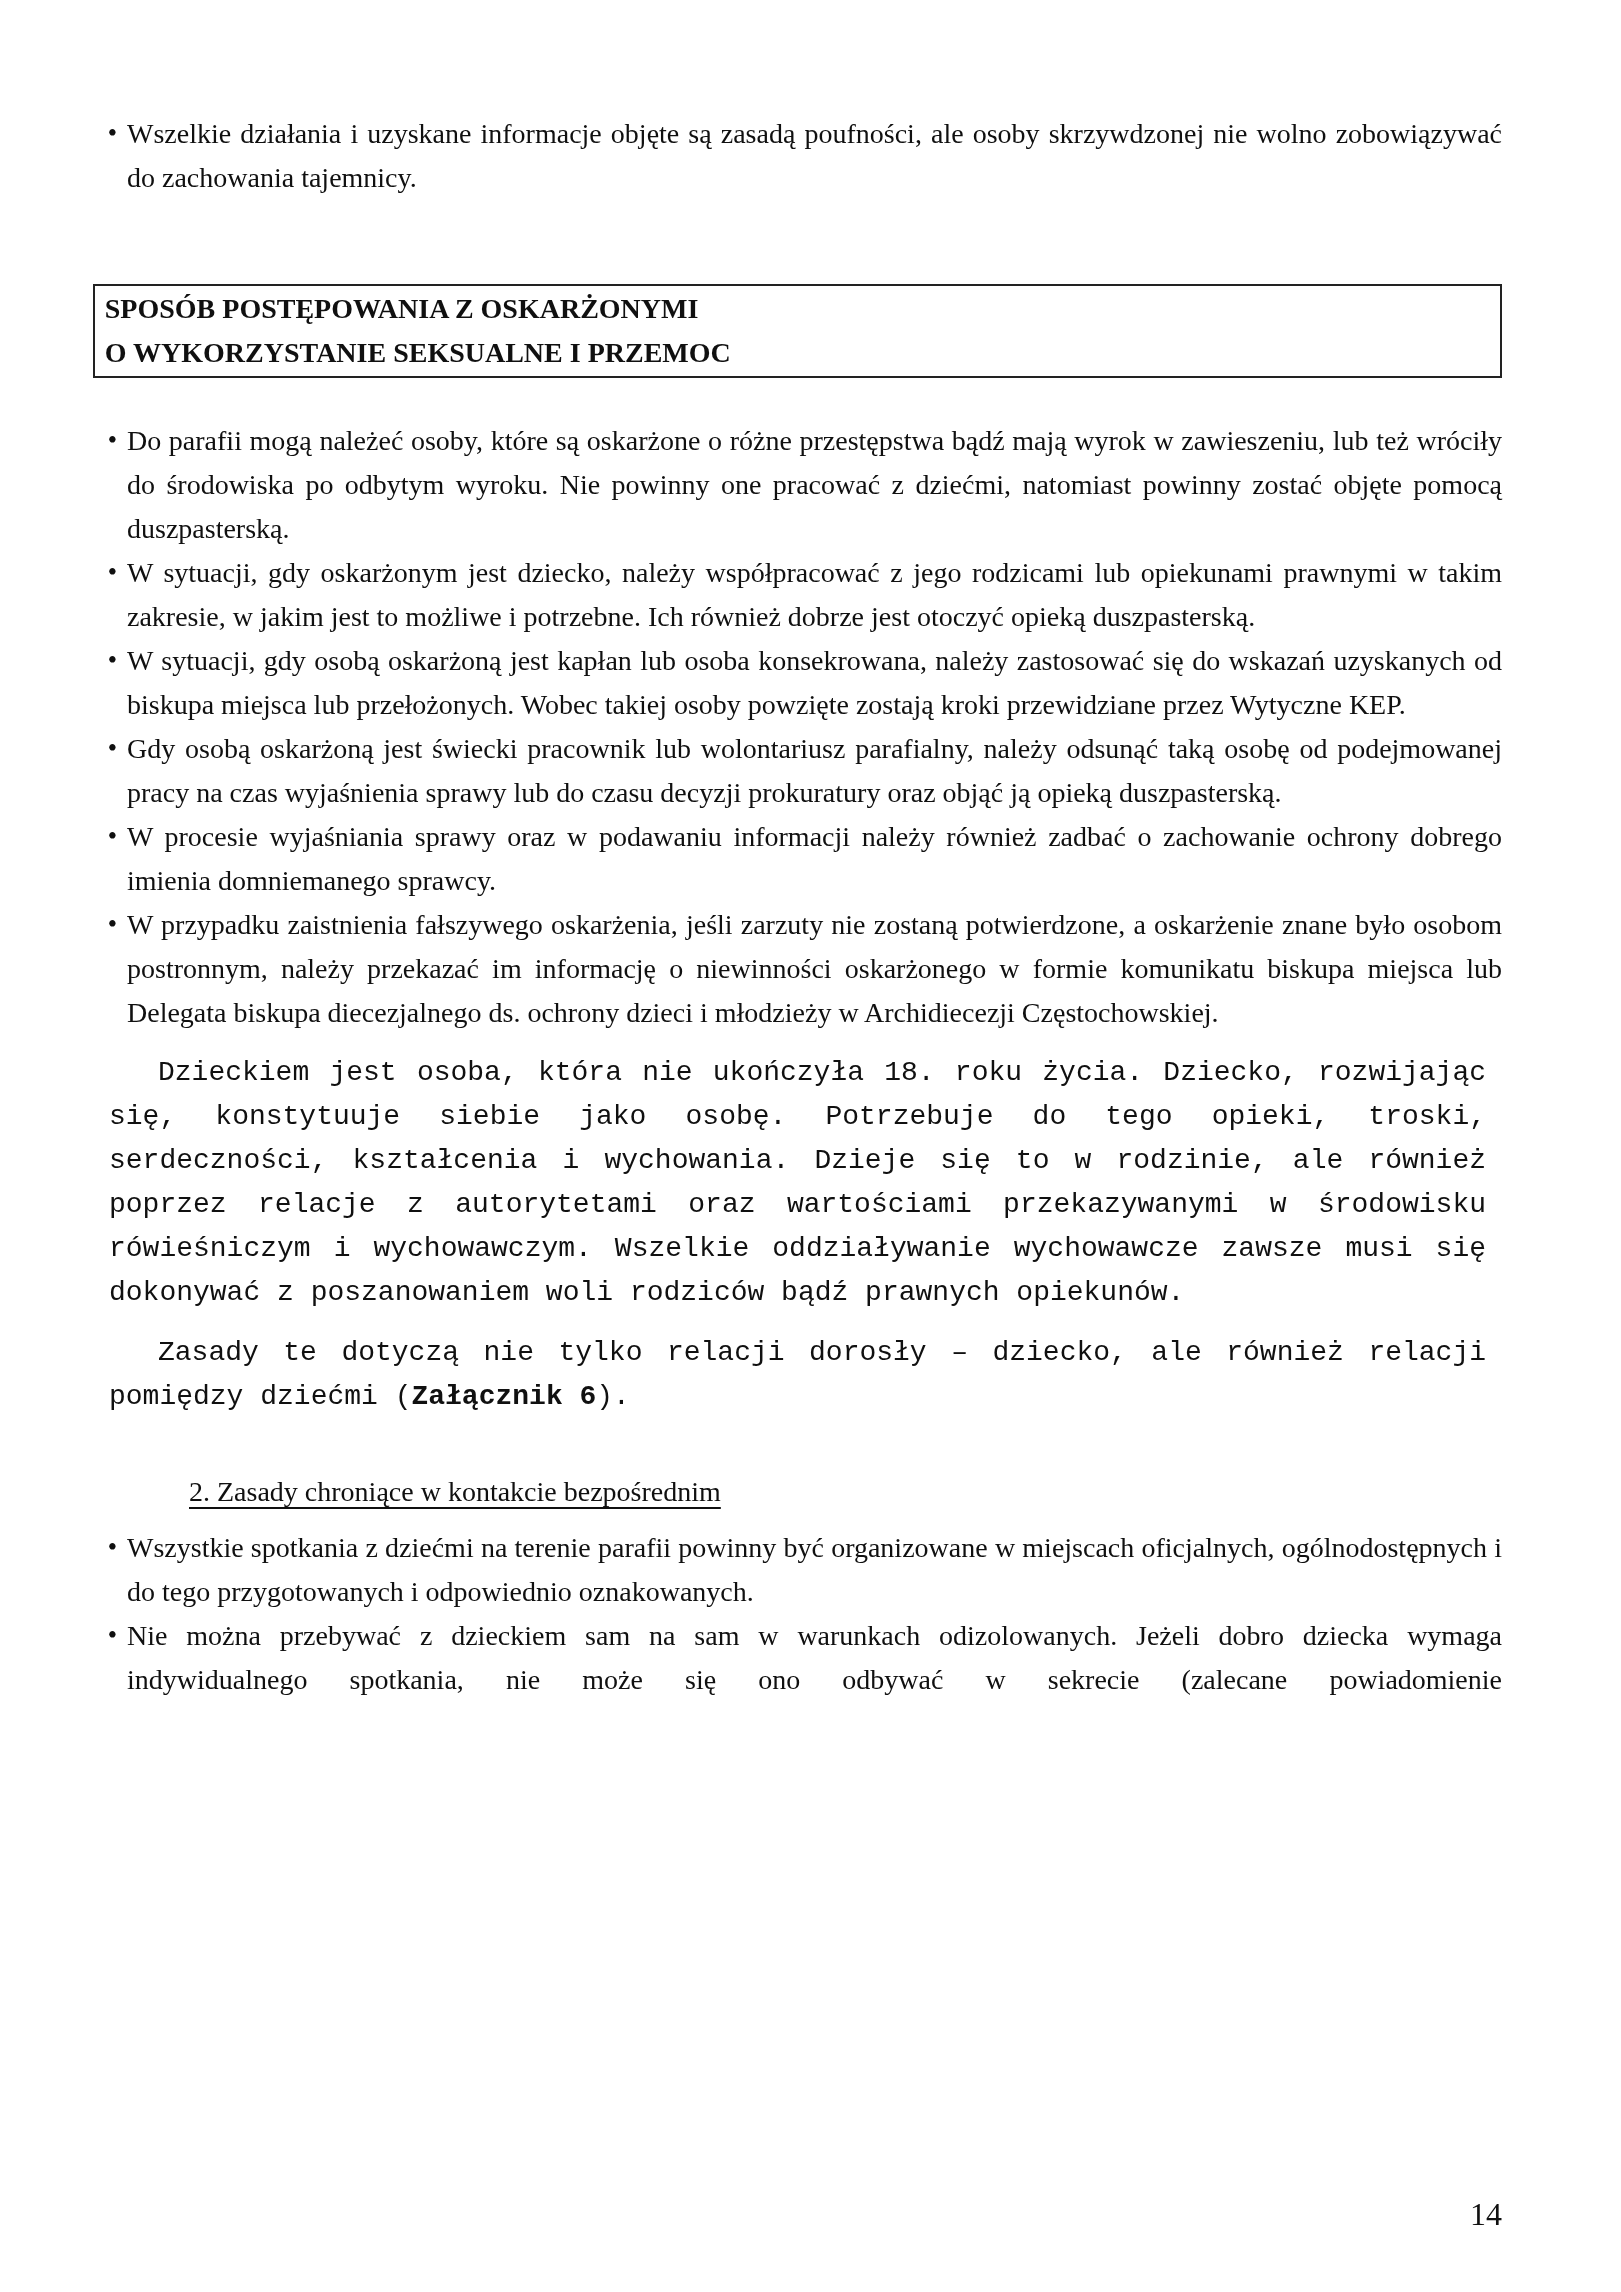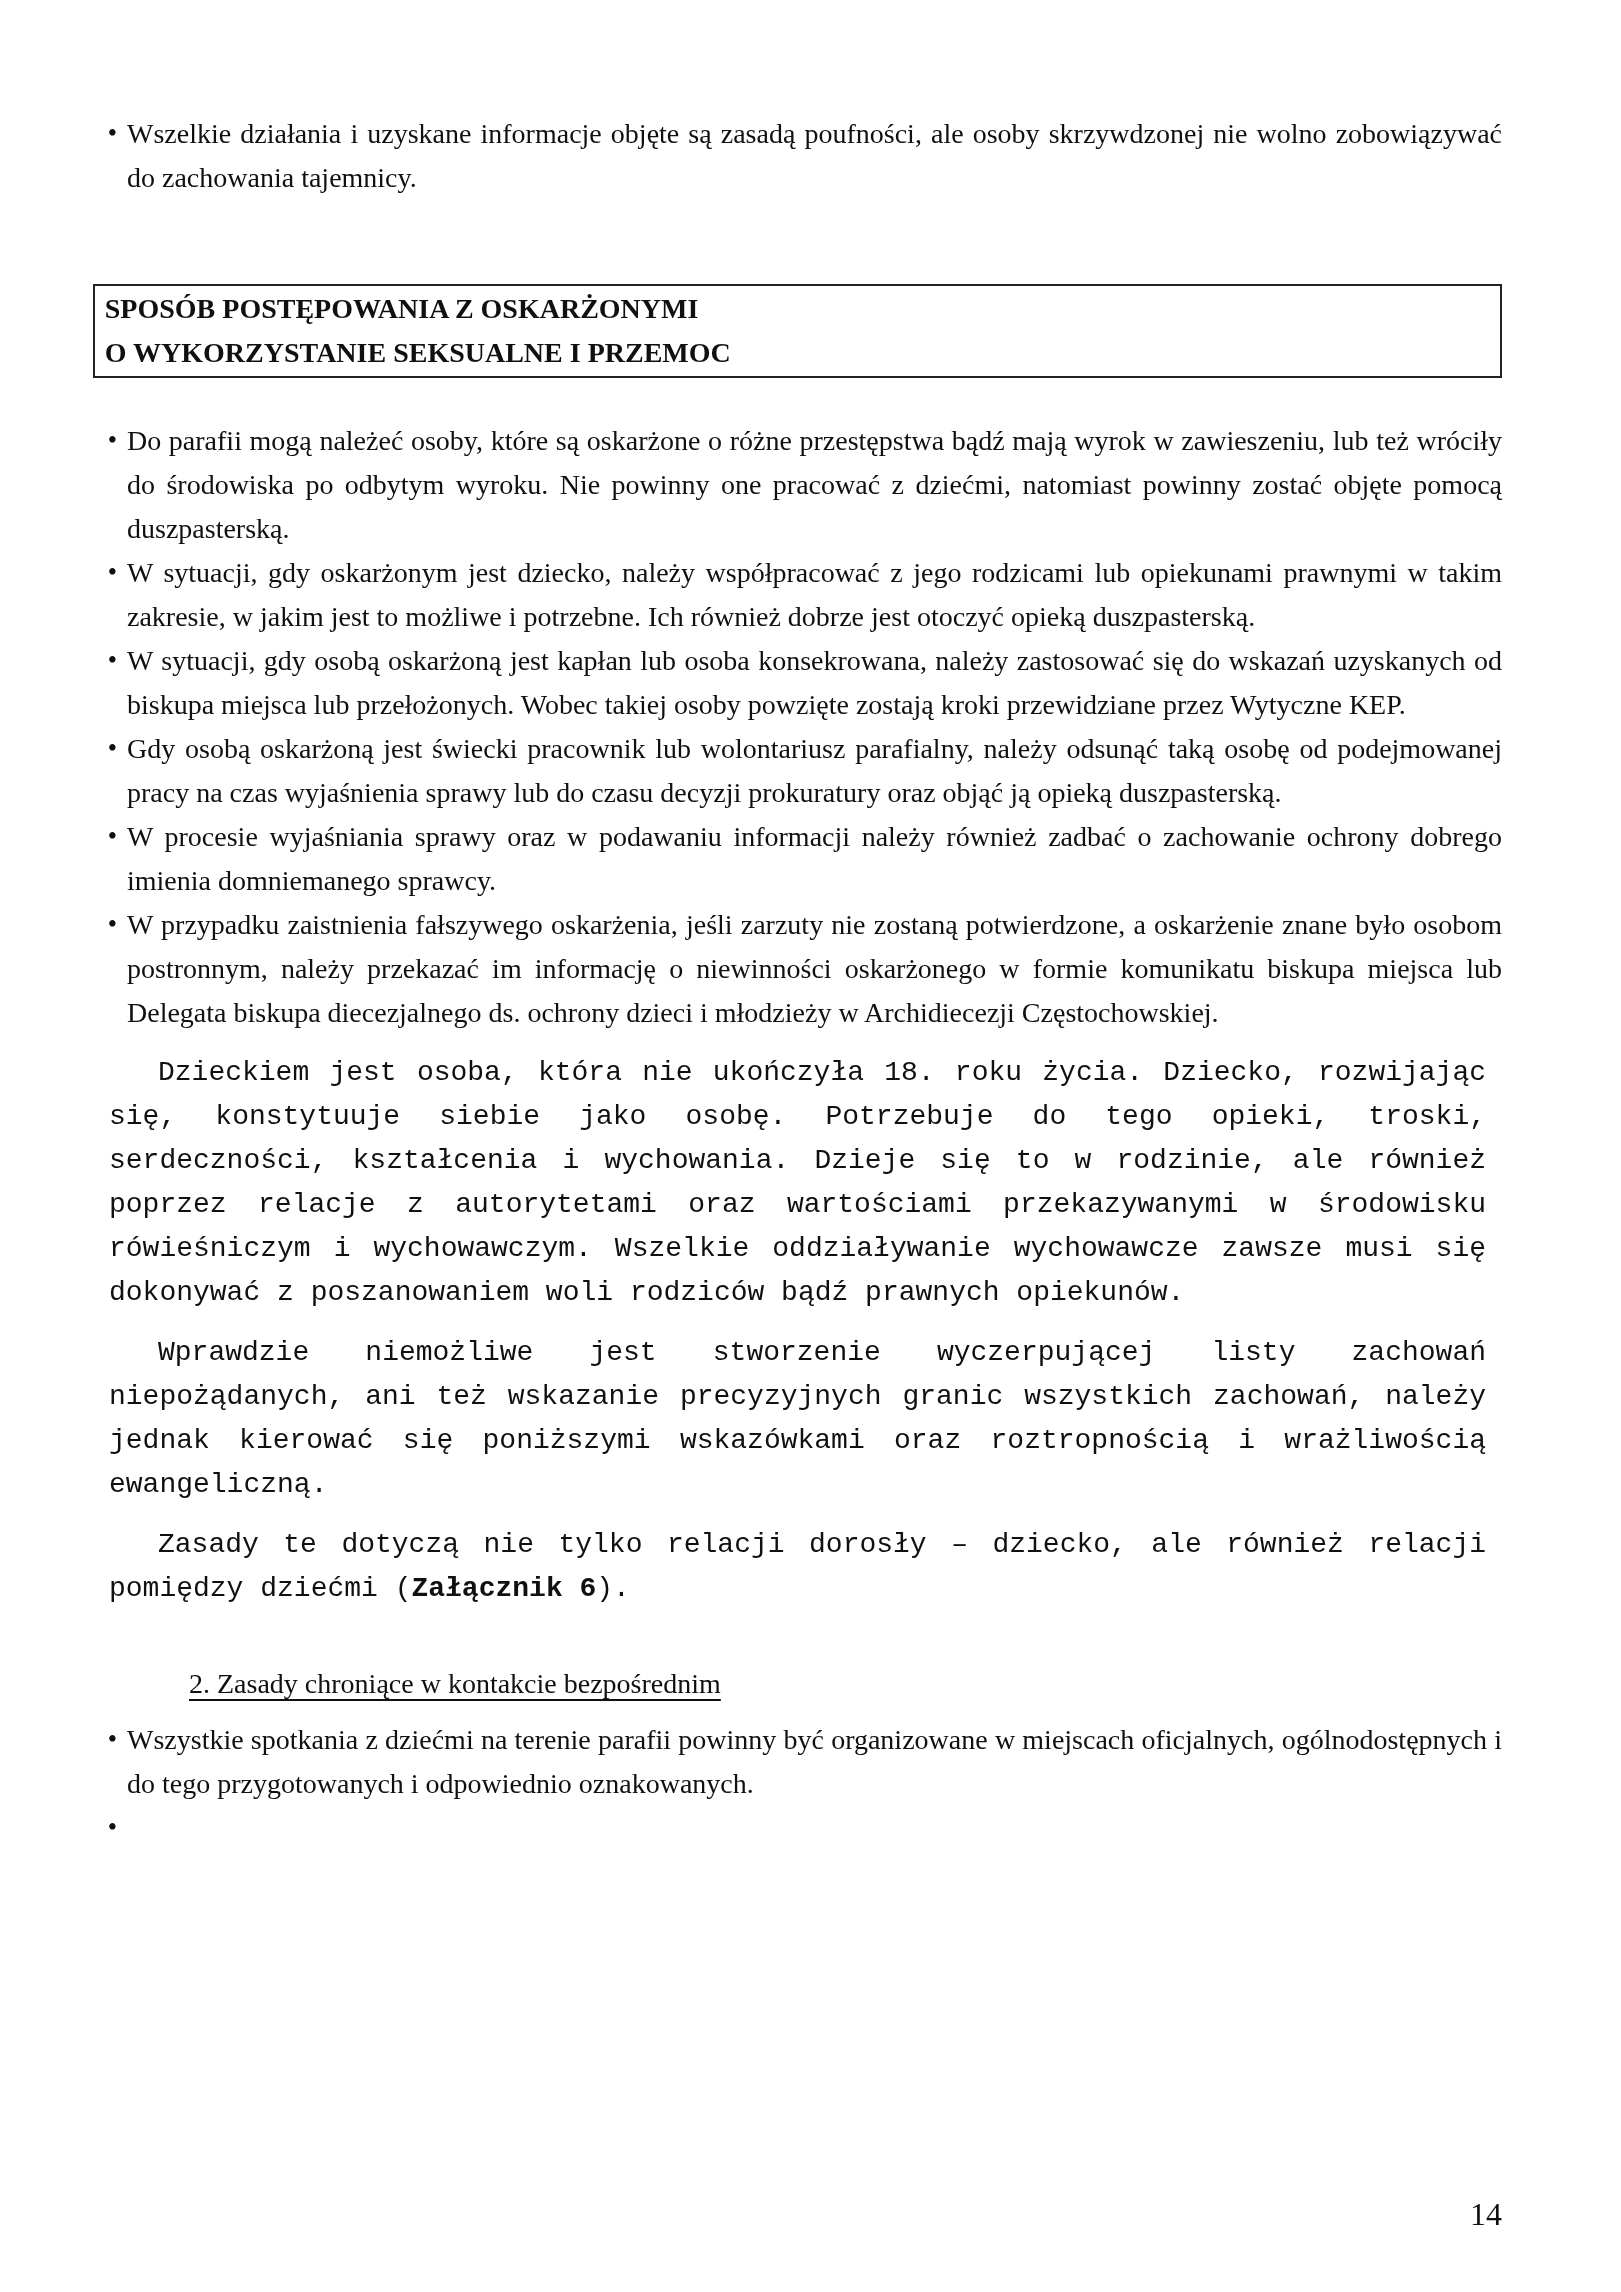--- a/index.html
+++ b/index.html
@@ -101,31 +101,31 @@
     </div>
     <div class="li">
       <span class="marker">•</span>
       <span>W przypadku zaistnienia fałszywego oskarżenia, jeśli zarzuty nie zostaną potwierdzone, a oskarżenie znane było osobom postronnym, należy przekazać im informację o niewinności oskarżonego w formie komunikatu biskupa miejsca lub Delegata biskupa diecezjalnego ds. ochrony dzieci i młodzieży w Archidiecezji Częstochowskiej.</span>
     </div>
   </div>
 
 
 
   <p class="para">Dzieckiem jest osoba, która nie ukończyła 18. roku życia. Dziecko, rozwijając się, konstytuuje siebie jako osobę. Potrzebuje do tego opieki, troski, serdeczności, kształcenia i wychowania. Dzieje się to w rodzinie, ale również poprzez relacje z autorytetami oraz wartościami przekazywanymi w środowisku rówieśniczym i wychowawczym. Wszelkie oddziaływanie wychowawcze zawsze musi się dokonywać z poszanowaniem woli rodziców bądź prawnych opiekunów.</p>
-  <p class="para">Wprawdzie niemożliwe jest stworzenie wyczerpującej listy zachowań niepożądanych, ani też wskazanie precyzyjnych granic wszystkich zachowań, należy jednak kierować się poniższymi wskazówkami oraz roztropnością i wrażliwością ewangeliczną.</p>
   <p class="para"><span>Zasady te dotyczą nie tylko relacji dorosły – dziecko, ale również relacji pomiędzy dziećmi (</span><b>Załącznik 6</b><span>).</span></p>
 
   <div class="subheading2">2. Zasady chroniące w kontakcie bezpośrednim</div>
 
   <div>
     <div class="li">
       <span class="marker">•</span>
       <span>Wszystkie spotkania z dziećmi na terenie parafii powinny być organizowane w miejscach oficjalnych, ogólnodostępnych i do tego przygotowanych i odpowiednio oznakowanych.</span>
     </div>
     <div class="li force-justify">
       <span class="marker">•</span>
+      <span>Nie można przebywać z dzieckiem sam na sam w warunkach odizolowanych. Jeżeli dobro dziecka wymaga indywidualnego spotkania, nie może się ono odbywać w sekrecie (zalecane powiadomienie</span>
     </div>
   </div>
 
   <div class="page-number">14</div>
 
 </div>
 
 
 </body></html>

